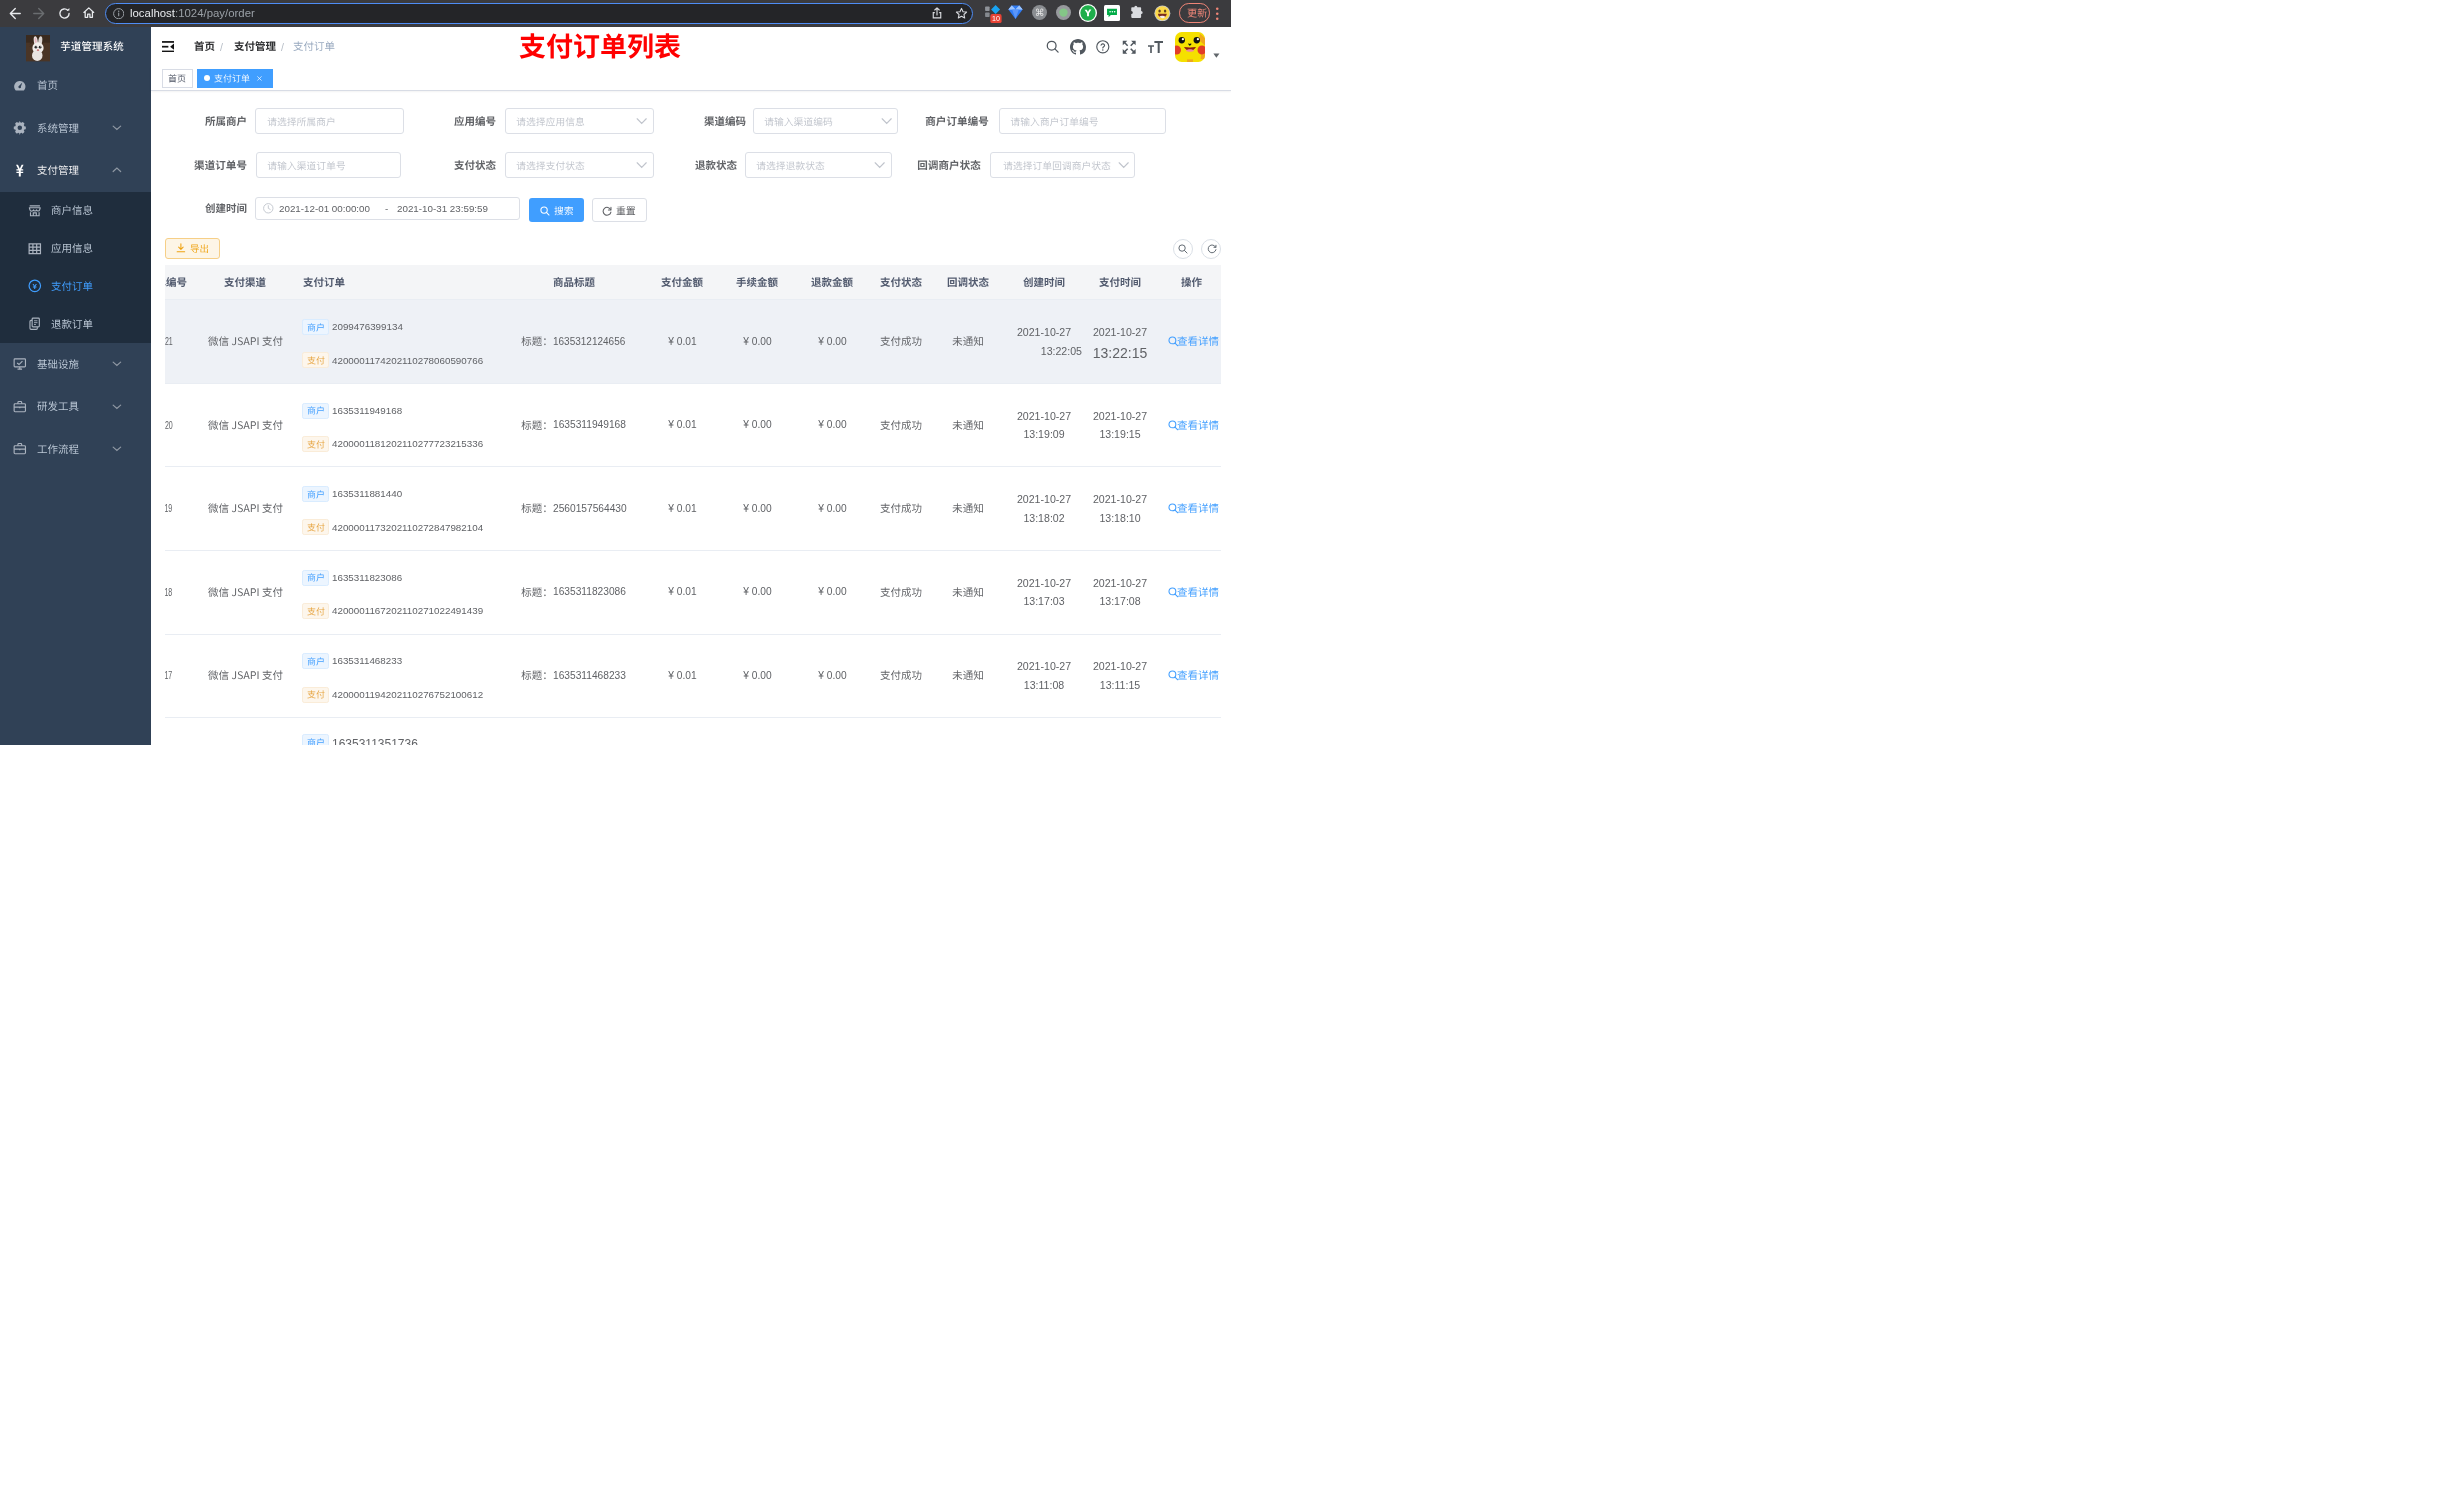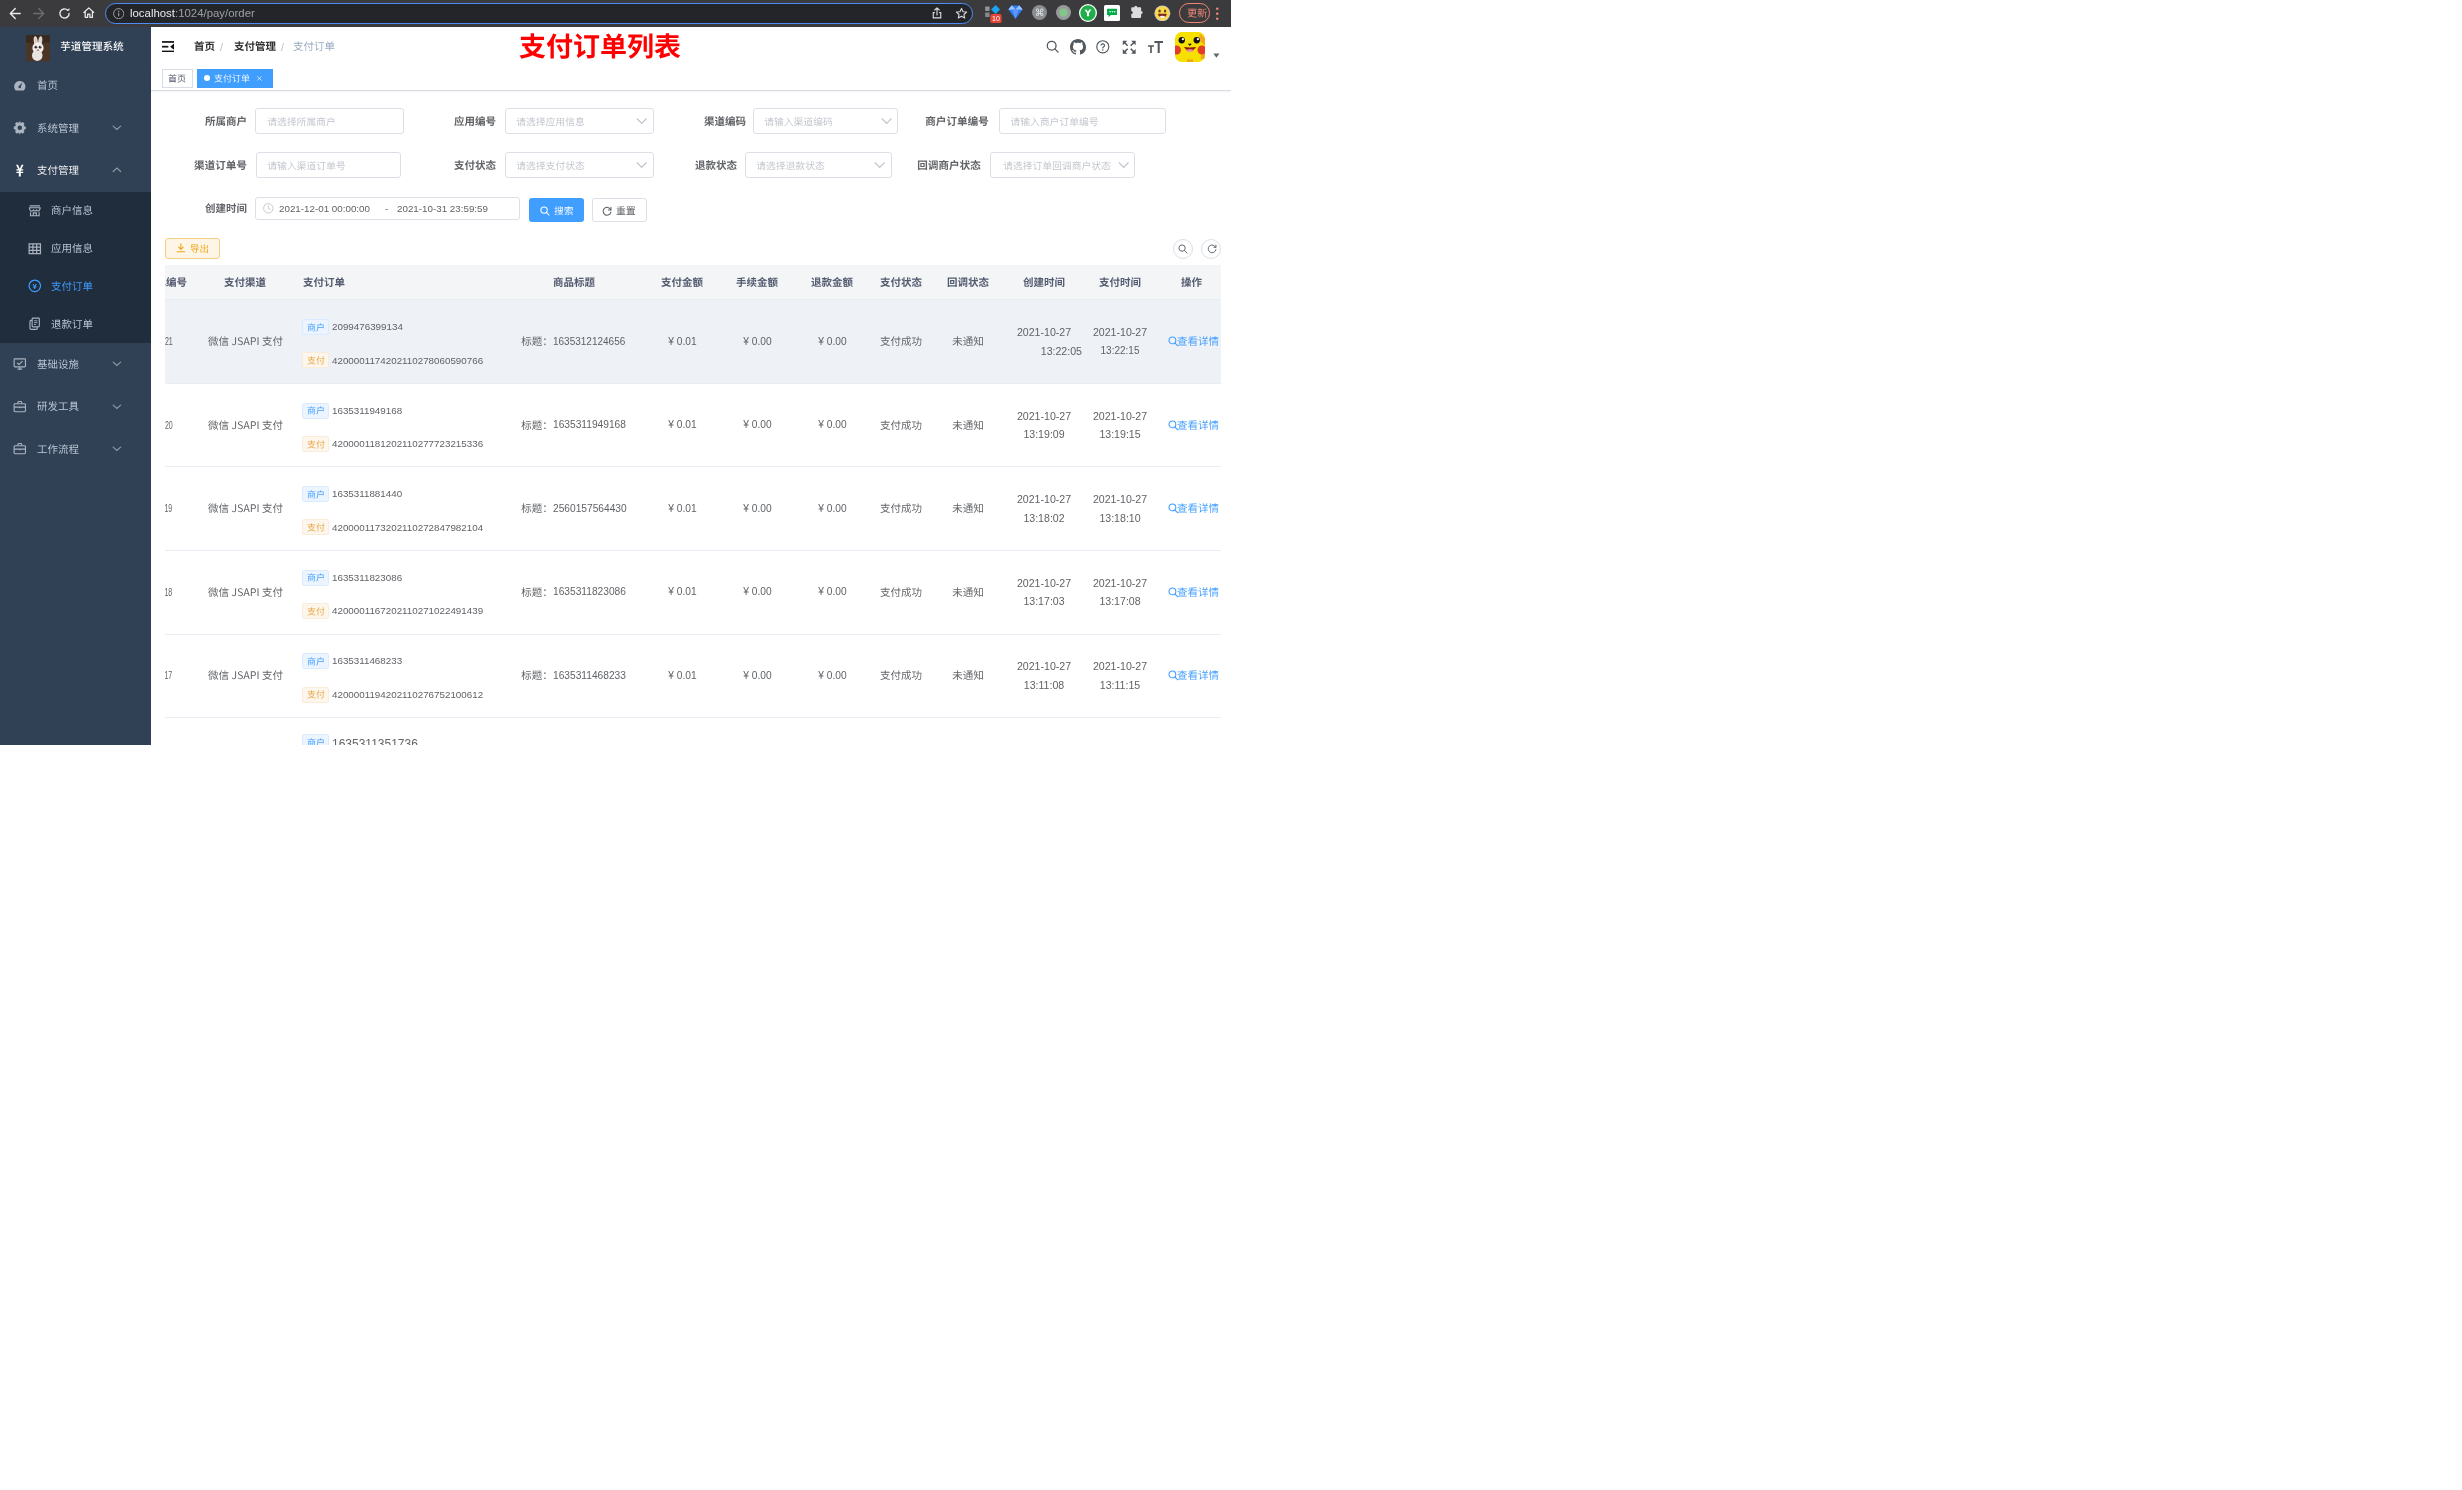--- a/index.html
+++ b/index.html
@@ -454,21 +454,21 @@
       <div class="txt" style="left:667px;top:71px;font-size:10.2px;width:61px;text-align:center;margin-left:-30px">¥ 0.00</div>
       <svg class="t" style="left:715px;top:71px;width:42px;height:10.6px;color:#606266;" viewBox="0 0 56 14" width="42" height="10.6">
         <use href="#t49"></use>
       </svg>
       <svg class="t" style="left:787px;top:71px;width:32px;height:10.6px;color:#606266;" viewBox="0 0 42 14" width="32" height="10.6">
         <use href="#t50"></use>
       </svg>
       <div class="txt" style="left:879px;top:61px;font-size:10.6px;width:76px;text-align:center;margin-left:-38px">2021-10-27</div>
       <div class="txt" style="left:879px;top:80px;font-size:10.6px;width:76px;text-align:right;margin-left:-38px">13:22:05</div>
       <div class="txt" style="left:955px;top:61px;font-size:10.6px;width:76px;text-align:center;margin-left:-38px">2021-10-27</div>
-      <div class="txt" style="left:955px;top:80px;font-size:10px;width:76px;text-align:center;margin-left:-38px">13:22:15</div>
+      <div class="txt" style="left:955px;top:80px;font-size:14px;width:76px;text-align:center;margin-left:-38px">13:22:15</div>
       <svg class="abs" style="left:1003px;top:71px" width="10.6" height="10.6" viewBox="0 0 13 13">
         <circle cx="5.4" cy="5.4" r="4.2" stroke="#409eff" stroke-width="1.3" fill="none"></circle>
         <path d="M8.6 8.6 12 12" stroke="#409eff" stroke-width="1.3" stroke-linecap="round"></path>
       </svg>
       <svg class="t" style="left:1012px;top:71px;width:42px;height:10.6px;color:#409eff;" viewBox="0 0 56 14" width="42" height="10.6">
         <use href="#t51"></use>
       </svg>
       <div class="abs" style="left:0;top:201px;width:1056px;height:0.8px;background:#e9edf3"></div>
       <div class="txt" style="left:-3.7px;top:154px;font-size:11.4px;transform:scaleX(.62);transform-origin:0 0">120</div>
       <svg class="t" style="left:43px;top:155px;width:75px;height:10.6px;color:#606266;" viewBox="0 0 99.5781 14" width="75" height="10.6">

